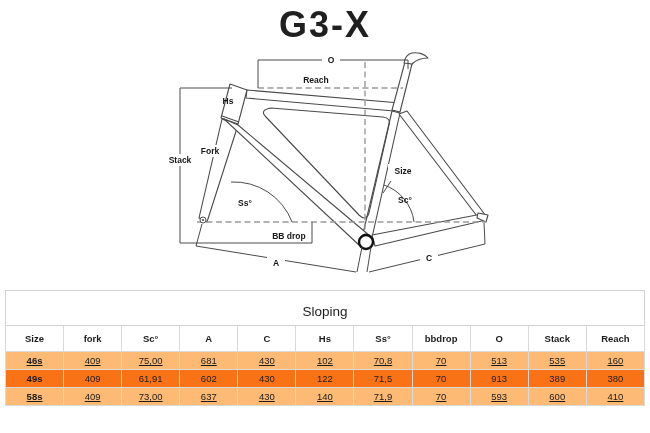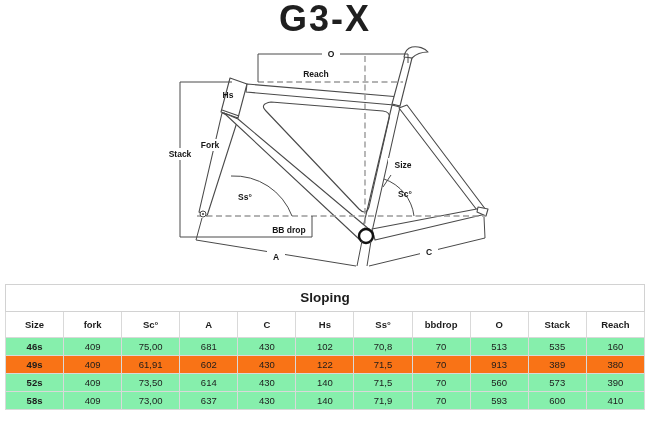--- a/index.html
+++ b/index.html
@@ -2,45 +2,45 @@
 <html><head>
 <meta charset="utf-8">
 <style>
   html,body{margin:0;padding:0;}
   body{
     width:650px;height:433px;background:#ffffff;overflow:hidden;
     font-family:"Liberation Sans",sans-serif;color:#1c1c1c;
   }
   .page{width:650px;height:433px;position:relative;}
   .logo{
-    text-align:center;margin:0;height:39px;
+    text-align:center;margin:0;padding-top:6px;height:39px;
     font-size:36px;line-height:38px;font-weight:700;letter-spacing:2px;color:#1f1f1f;
   }
   svg.diagram{display:block;}
   svg text{
     font-family:"Liberation Sans",sans-serif;
     font-size:8.5px;font-weight:700;fill:#171717;
   }
   .geo-table{
     width:640px;margin:0 auto;border-collapse:collapse;table-layout:fixed;
     font-family:"Liberation Sans",sans-serif;font-size:9.5px;color:#1c1c1c;
     border:1px solid #d2d2d2;
   }
   .geo-table .title-cell{
-    font-size:13.5px;font-weight:700;text-align:center;
-    padding:5px 0 6px 0;background:#ffffff;border:1px solid #d2d2d2;
+    font-size:13.5px;font-weight:400;text-align:center;
+    padding:13px 0 6px 0;background:#ffffff;border:1px solid #d2d2d2;
   }
   .geo-table th{
     font-weight:700;text-align:center;padding:7px 2px;
     border:1px solid #d9d9d9;background:#ffffff;
   }
   .geo-table td{
     text-align:center;padding:3px 2px;border:1px solid #d9d9d9;background:#f97316;
   }
-  .geo-table tr.stripe td{background:#86efac;}
+  .geo-table tr.stripe td{background:#fdba74;text-decoration:underline;}
   .geo-table td.size-col{font-weight:700;}
 </style>
 </head>
 <body>
 
 <div class="page">
 
   <h1 class="logo">G3-X</h1>
 
   <svg class="diagram" width="650" height="245" viewBox="0 0 650 245">
@@ -161,33 +161,20 @@
           <td>602</td>
           <td>430</td>
           <td>122</td>
           <td>71,5</td>
           <td>70</td>
           <td>913</td>
           <td>389</td>
           <td>380</td>
         </tr>
         <tr class="stripe">
-          <td class="size-col">52s</td>
-          <td>409</td>
-          <td>73,50</td>
-          <td>614</td>
-          <td>430</td>
-          <td>140</td>
-          <td>71,5</td>
-          <td>70</td>
-          <td>560</td>
-          <td>573</td>
-          <td>390</td>
-        </tr>
-        <tr class="stripe">
           <td class="size-col">58s</td>
           <td>409</td>
           <td>73,00</td>
           <td>637</td>
           <td>430</td>
           <td>140</td>
           <td>71,9</td>
           <td>70</td>
           <td>593</td>
           <td>600</td>

